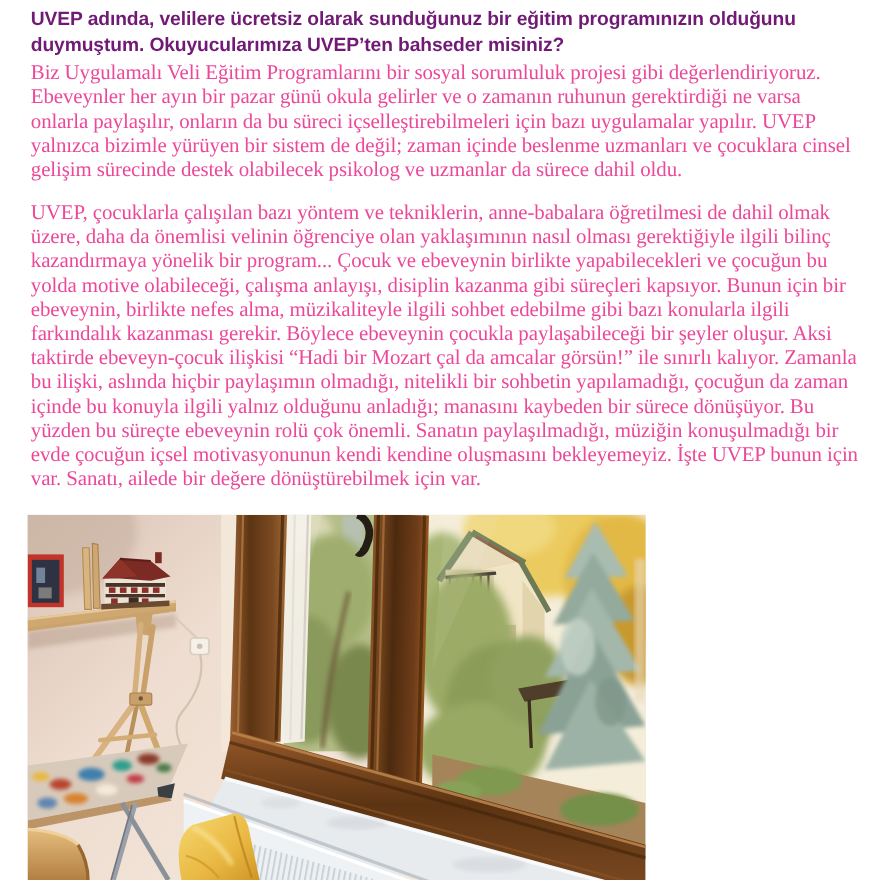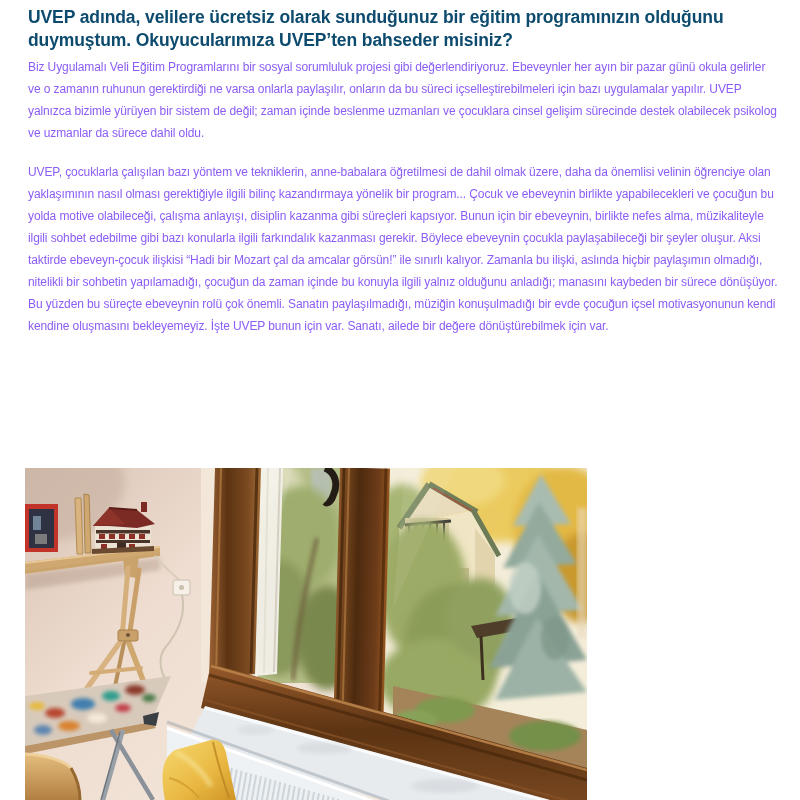--- a/index.html
+++ b/index.html
@@ -7,28 +7,29 @@
     width:800px;height:800px;position:relative;overflow:hidden;
     background:#ffffff;
     font-family:"Liberation Sans","DejaVu Sans",sans-serif;
   }
   .content{
     position:absolute;left:28px;top:6px;width:752px;
   }
   .question{
     margin:0 0 4px 0;
     font-size:17.5px;line-height:23px;font-weight:bold;
-    color:#0c4a6e;
+    color:#701a75;
     letter-spacing:-0.1px;
   }
   .para{
     margin:0 0 17px 0;
-    font-size:12px;line-height:22px;
-    color:#8b5cf6;
+    font-size:19px;line-height:22px;
+    color:#ec4899;
     letter-spacing:-0.1px;
+    font-family:Liberation Serif, serif;
   }
   .photo{
     position:absolute;left:25px;top:468px;width:562px;height:332px;
     overflow:hidden;background:#ece0d4;
   }
   .photo svg{display:block;}
 </style>
 </head>
 <body>
 

